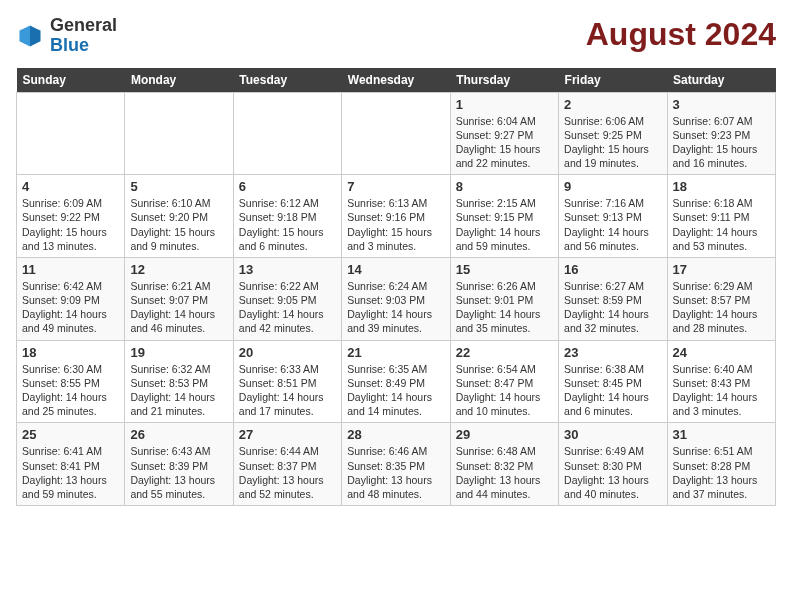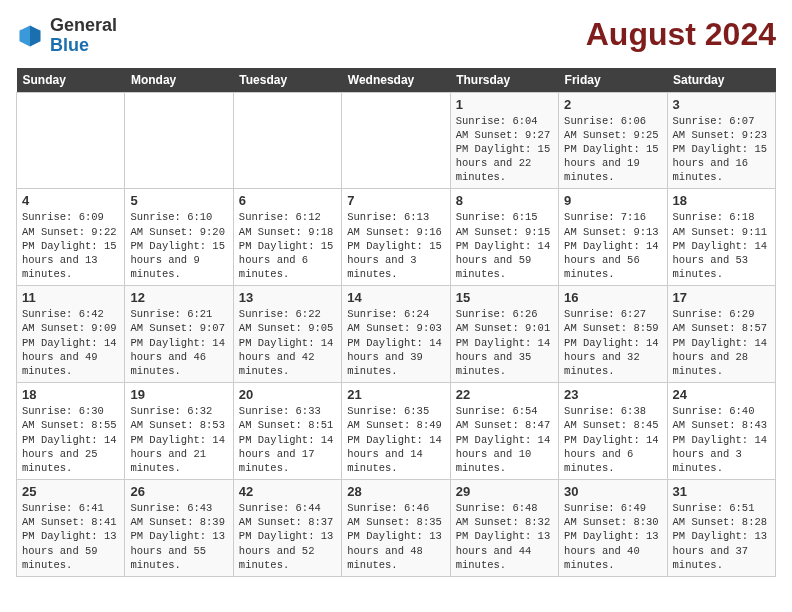--- a/index.html
+++ b/index.html
@@ -75,21 +75,20 @@
       font-size: 13px;
       font-weight: bold;
       color: #333;
       display: block;
       margin-bottom: 2px;
     }
     .day-info {
       font-size: 10.5px;
       color: #333;
       line-height: 1.35;
-      font-family: Liberation Mono, monospace;
     }
     .empty-cell {
       background: #fff !important;
     }
   </style>
 </head>
 <body>
 
 <div class="header">
   <div class="logo">
@@ -165,21 +164,21 @@
 Daylight: 15 hours and 6 minutes.</div>
         </td>
         <td>
           <span class="day-num">7</span>
           <div class="day-info">Sunrise: 6:13 AM
 Sunset: 9:16 PM
 Daylight: 15 hours and 3 minutes.</div>
         </td>
         <td>
           <span class="day-num">8</span>
-          <div class="day-info">Sunrise: 6:15 AM
+          <div class="day-info">Sunrise: 2:15 AM
 Sunset: 9:15 PM
 Daylight: 14 hours and 59 minutes.</div>
         </td>
         <td>
           <span class="day-num">9</span>
           <div class="day-info">Sunrise: 7:16 AM
 Sunset: 9:13 PM
 Daylight: 14 hours and 56 minutes.</div>
         </td>
         <td>
@@ -284,21 +283,21 @@
 Sunset: 8:41 PM
 Daylight: 13 hours and 59 minutes.</div>
         </td>
         <td>
           <span class="day-num">26</span>
           <div class="day-info">Sunrise: 6:43 AM
 Sunset: 8:39 PM
 Daylight: 13 hours and 55 minutes.</div>
         </td>
         <td>
-          <span class="day-num">42</span>
+          <span class="day-num">27</span>
           <div class="day-info">Sunrise: 6:44 AM
 Sunset: 8:37 PM
 Daylight: 13 hours and 52 minutes.</div>
         </td>
         <td>
           <span class="day-num">28</span>
           <div class="day-info">Sunrise: 6:46 AM
 Sunset: 8:35 PM
 Daylight: 13 hours and 48 minutes.</div>
         </td>

